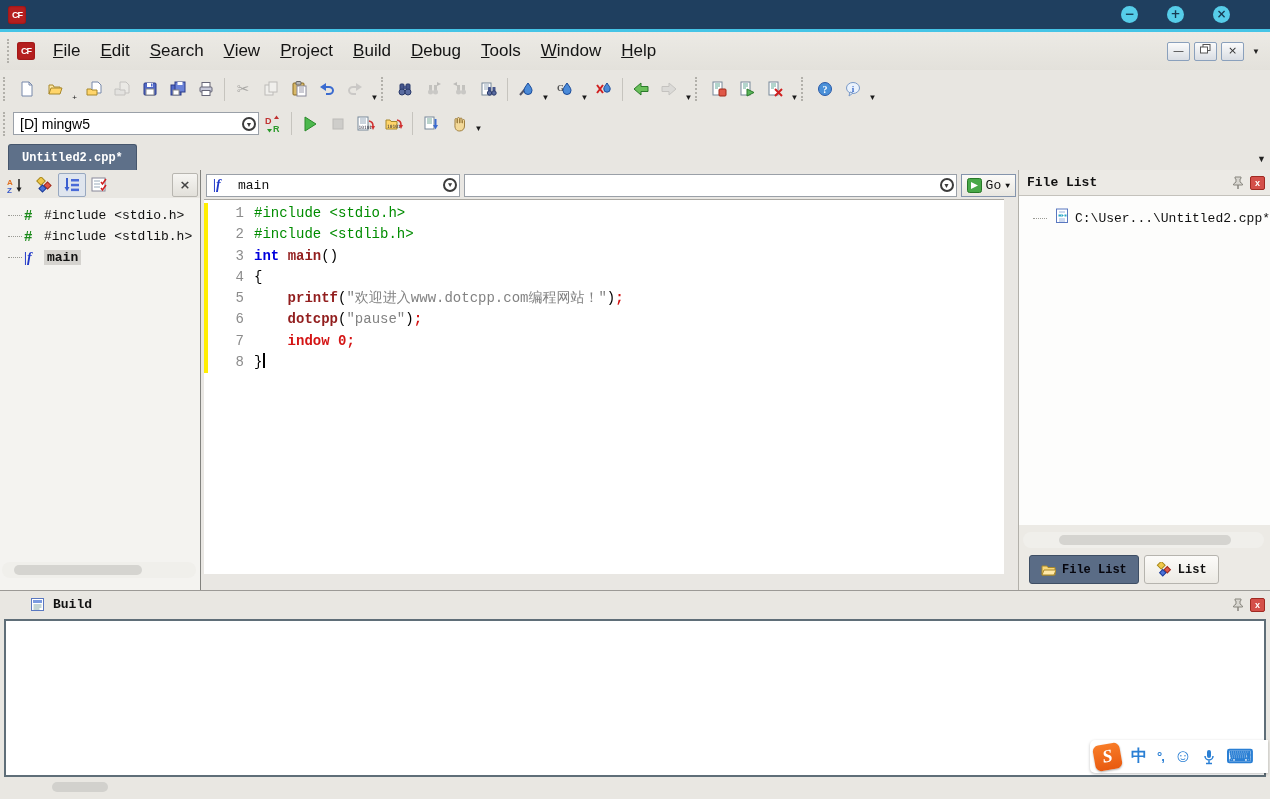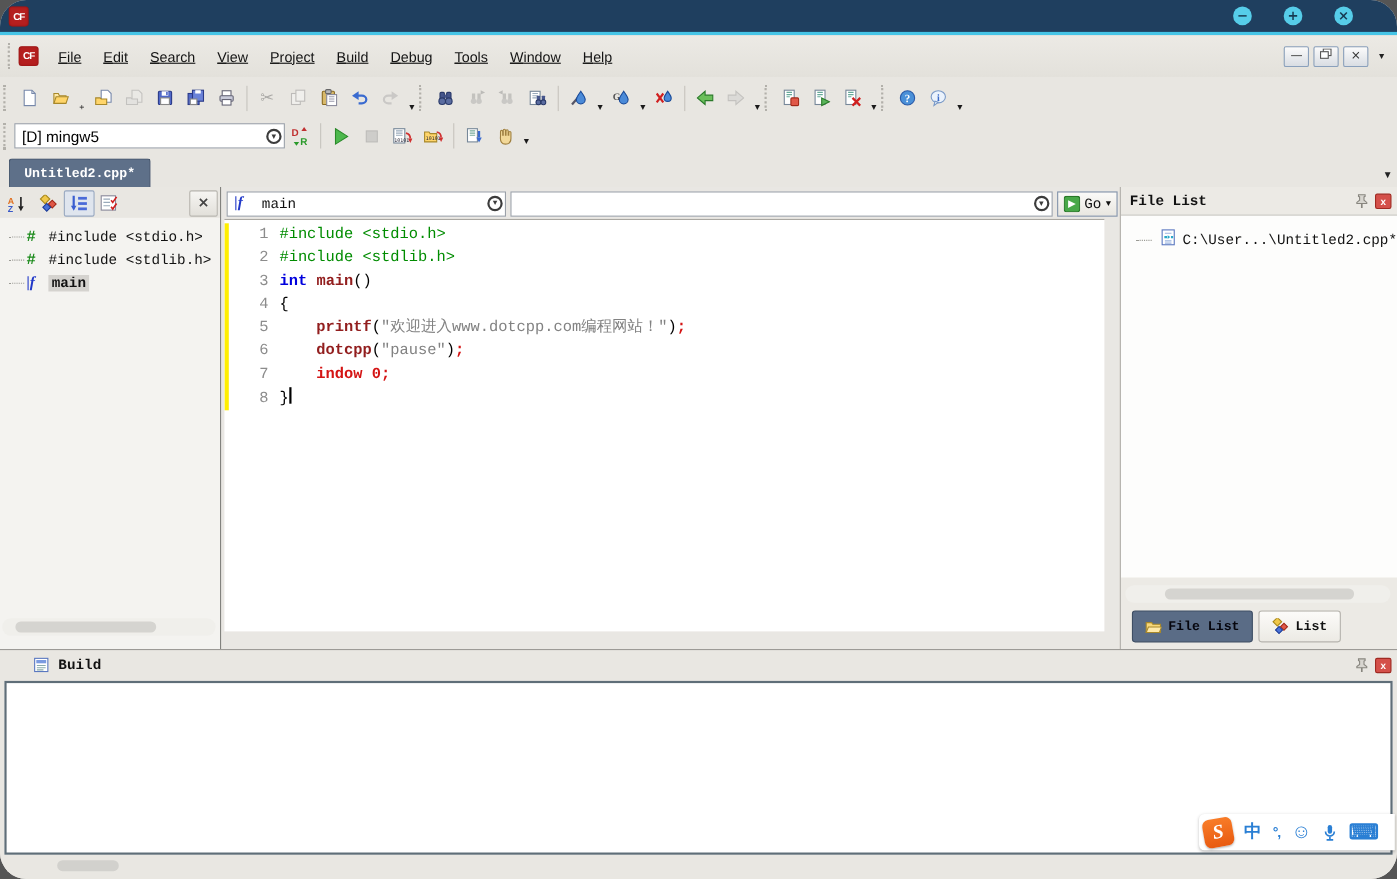--- a/index.html
+++ b/index.html
@@ -1,37 +1,37 @@
 <!DOCTYPE html>
 <html><head>
 <meta charset="utf-8">
 <style>
   * { margin:0; padding:0; box-sizing:border-box; }
   html,body { background:#555; }
   #app { position:relative; width:1270px; height:799px; background:#e8e6e1;
          font-family:"Liberation Sans",sans-serif; overflow:hidden; color:#111;
-         display:flex; flex-direction:column;border-radius:24px; }
+         display:flex; flex-direction:column; }
 
   
   #titlebar { height:32px; background:#1f3f5f; border-bottom:3px solid #45c4e6;
               display:flex; align-items:center; padding:0 8px; flex:0 0 auto; }
   .cf-logo { width:18px; height:18px; background:#b51f1f; border-radius:3px;
              color:#fff; font:bold 9px/18px "Liberation Sans",sans-serif; text-align:center;
              letter-spacing:-1px; flex:0 0 auto; box-shadow:inset 0 0 2px #7a0a0a; }
   #title-text { color:#56cde9; font-size:15px; margin-left:9px; white-space:nowrap; }
   #title-buttons { margin-left:auto; display:flex; gap:29px; margin-right:32px; }
   .circle-btn { width:17px; height:17px; border-radius:50%; background:#56cde9;
                 color:#173a52; font:bold 12px/16px "DejaVu Sans",sans-serif; text-align:center; }
 
   
   #menubar { height:38px; background:linear-gradient(#eceae5,#e3e1db);
              display:flex; align-items:center; padding:0 6px; flex:0 0 auto; }
   .vgrip { width:4px; height:24px; border-left:2px dotted #b2b0aa; margin:0 6px 0 1px; flex:0 0 auto; }
   #menu-items { display:flex; align-items:center; margin-left:8px; }
-  .menu-item { padding:4px 10px; font-size:13px; color:#141414; cursor:default;text-decoration:underline; }
+  .menu-item { padding:4px 10px; font-size:17px; color:#141414; cursor:default; }
   .menu-item u { text-decoration:underline; }
   #mdi-buttons { margin-left:auto; display:flex; gap:4px; align-items:center; }
   .mdi-btn { width:23px; height:19px; border:1px solid #8aa0bc; border-radius:2px;
              background:linear-gradient(#fbfbfb,#d9dde3); text-align:center;
              font:11px/16px "DejaVu Sans",sans-serif; color:#333; }
   .mini-arrow { font-size:8px; color:#222; padding:0 4px; }
 
   
   .toolbar { display:flex; align-items:center; padding:0 2px; flex:0 0 auto; }
   #toolbar1 { height:38px; }

